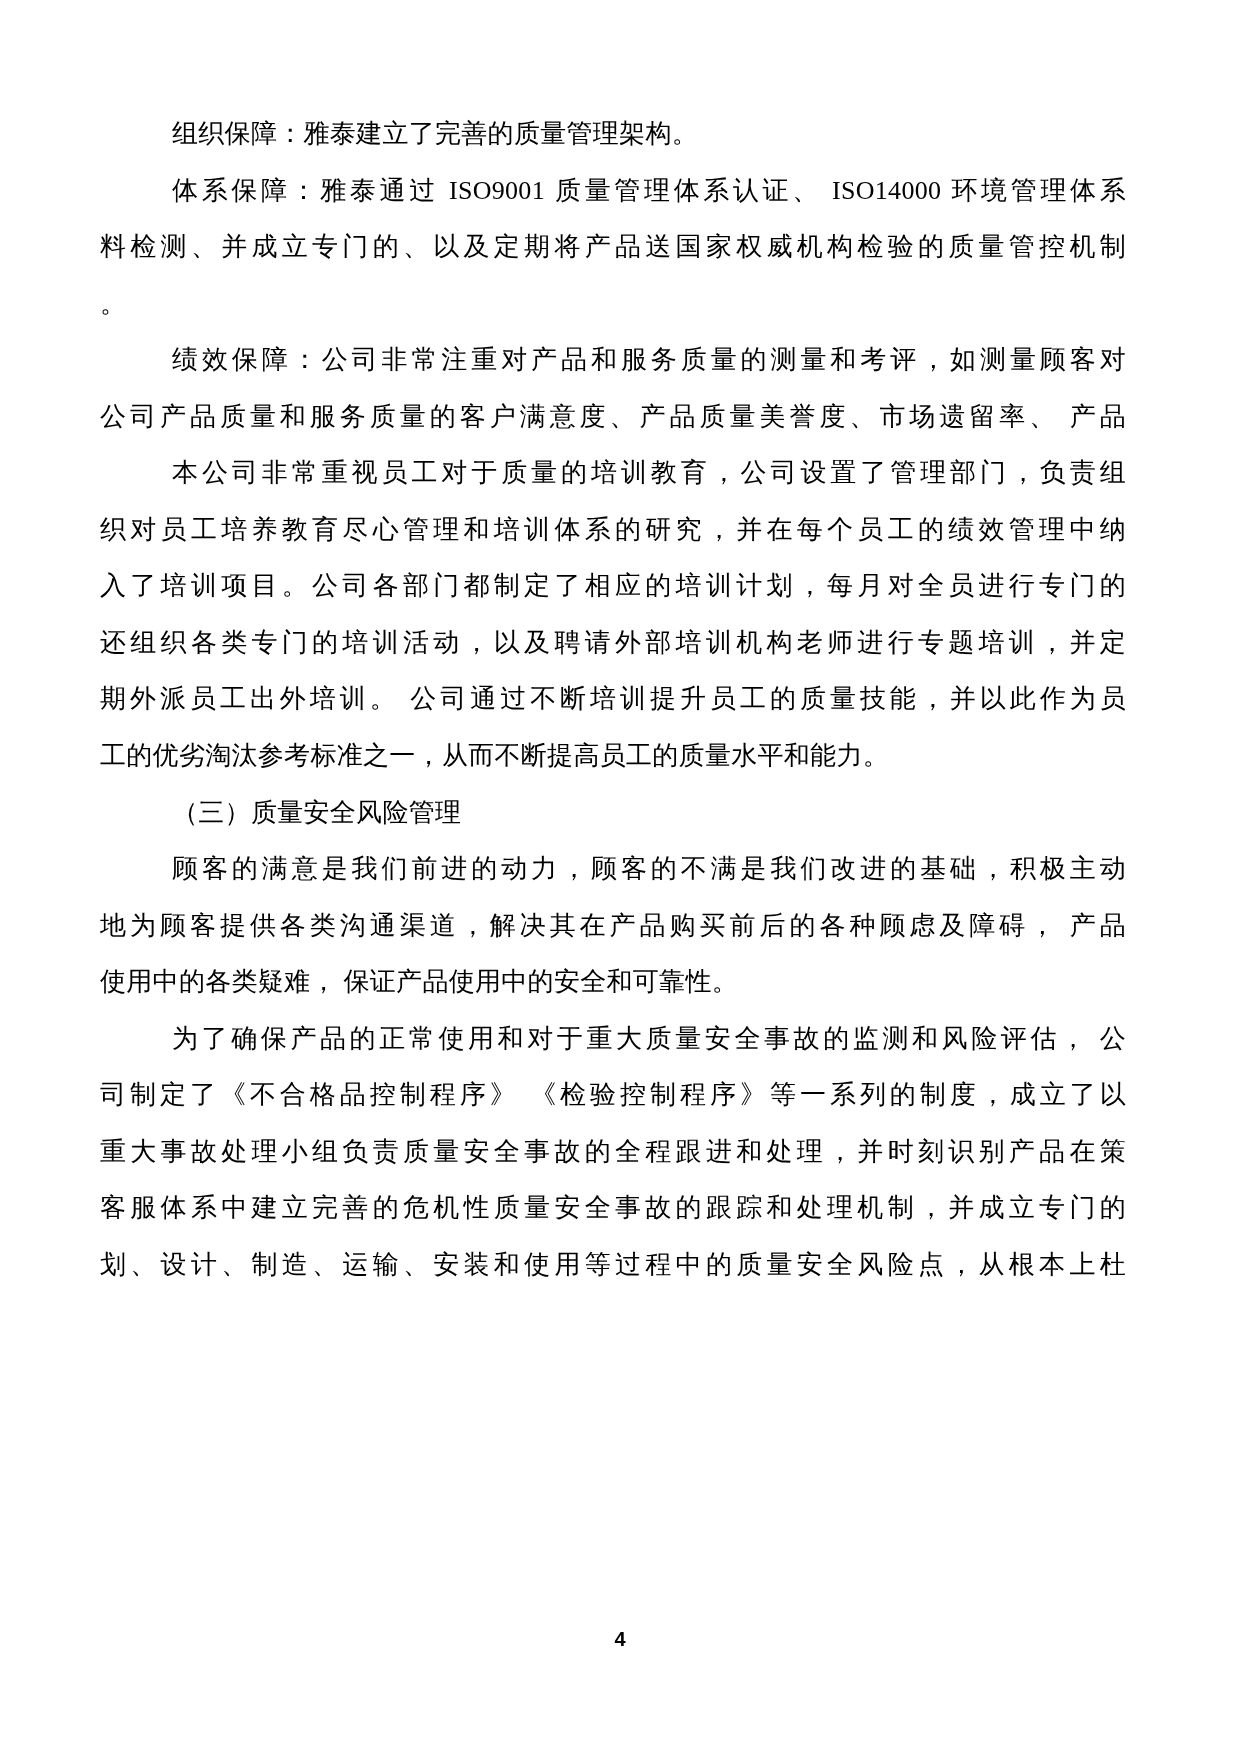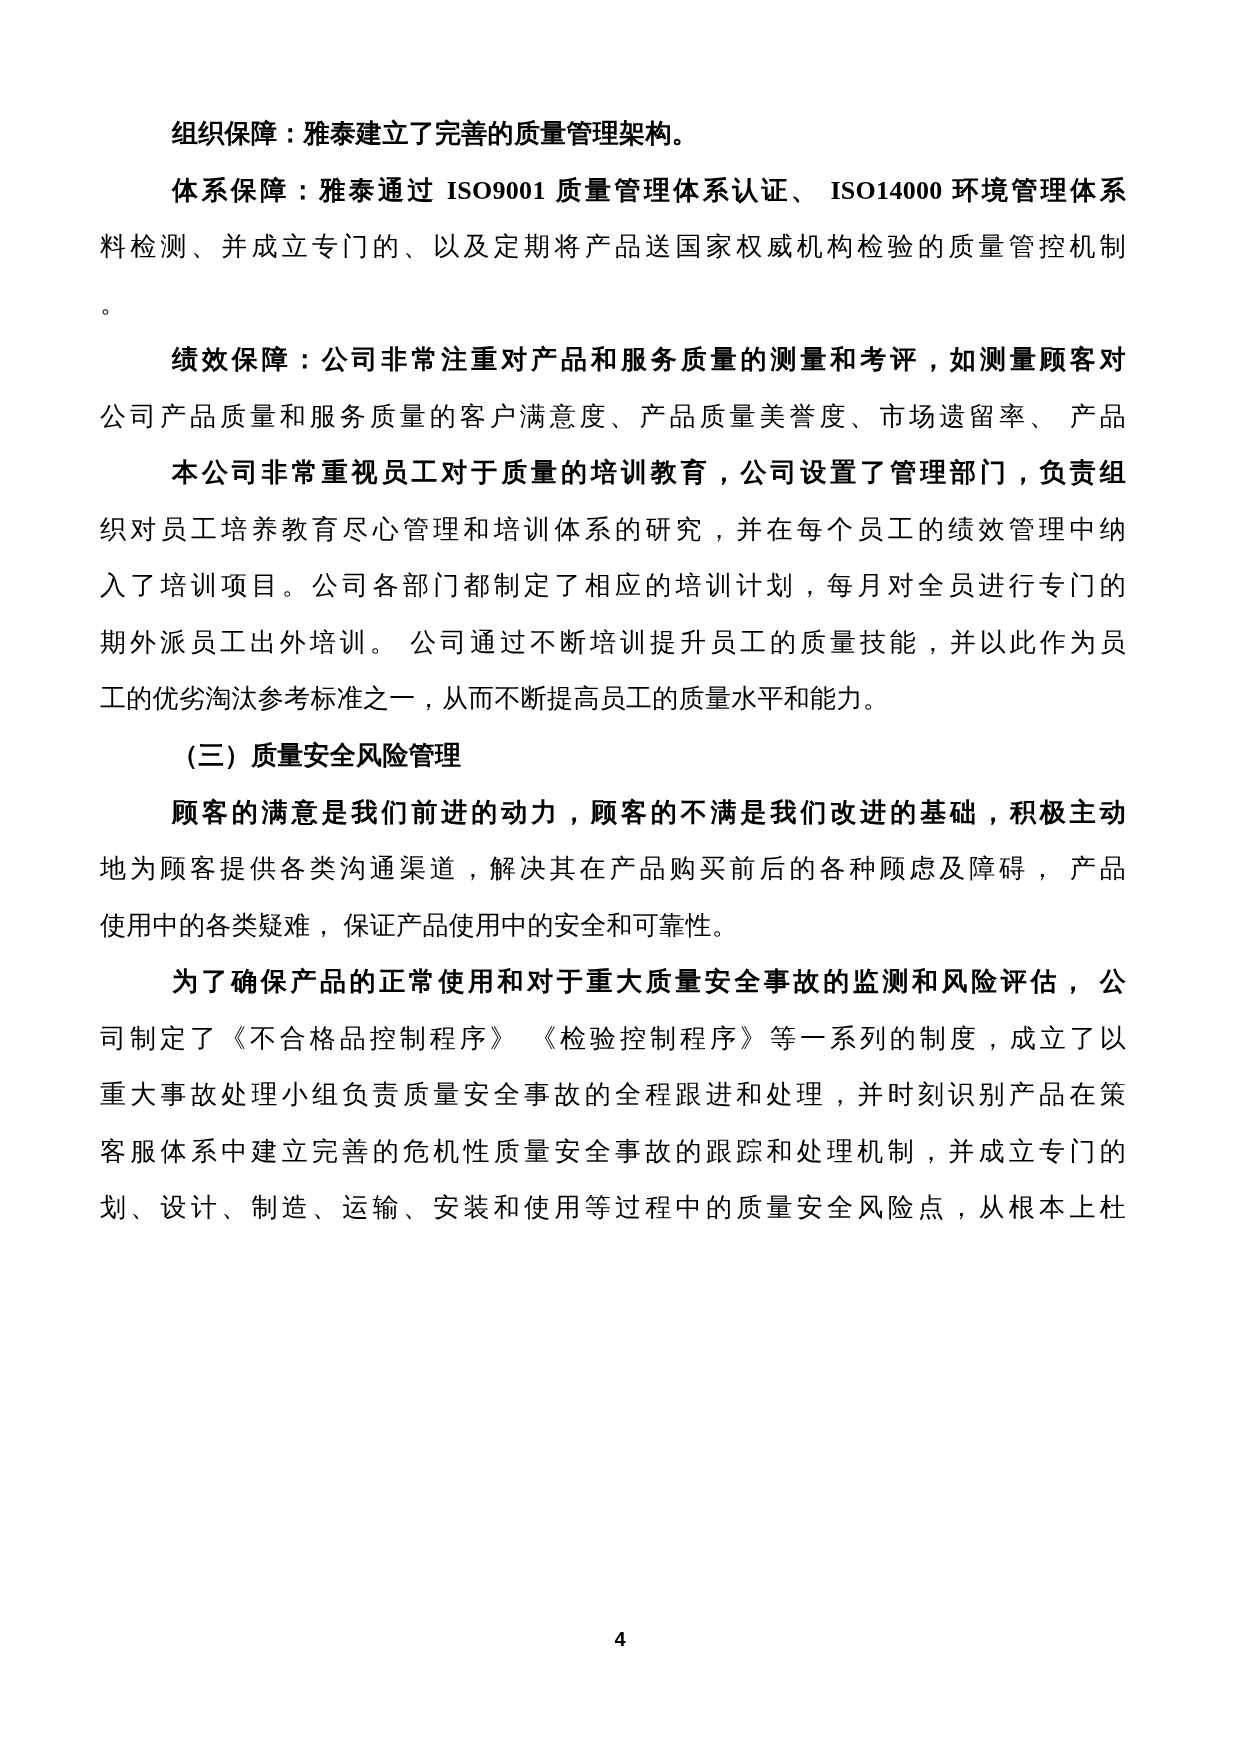--- a/index.html
+++ b/index.html
@@ -33,21 +33,20 @@
     font-size: 26px;
     height: 56.56px;
     line-height: 56.56px;
     letter-spacing: 0.3px;
     white-space: nowrap;
     text-align: left;
     color: #000000;
   }
   .line.indent {
     text-indent: 72px;
-    font-weight: bold;
   }
   .line.fill {
     white-space: normal;
     text-align: justify;
     text-align-last: justify;
     text-justify: inter-character;
     overflow: hidden;
     height: 56.56px;
   }
   .footer {
@@ -72,20 +71,21 @@
   <div class="doc-body" id="doc-body">
       <div class="line indent">组织保障：雅泰建立了完善的质量管理架构。</div>
       <div class="line indent fill">体系保障：雅泰通过 ISO9001 质量管理体系认证、 ISO14000 环境管理体系</div>
       <div class="line fill">料检测、并成立专门的、以及定期将产品送国家权威机构检验的质量管控机制</div>
       <div class="line">。</div>
       <div class="line indent fill">绩效保障：公司非常注重对产品和服务质量的测量和考评，如测量顾客对</div>
       <div class="line fill">公司产品质量和服务质量的客户满意度、产品质量美誉度、市场遗留率、 产品</div>
       <div class="line indent fill">本公司非常重视员工对于质量的培训教育，公司设置了管理部门，负责组</div>
       <div class="line fill">织对员工培养教育尽心管理和培训体系的研究，并在每个员工的绩效管理中纳</div>
       <div class="line fill">入了培训项目。公司各部门都制定了相应的培训计划，每月对全员进行专门的</div>
+      <div class="line fill">还组织各类专门的培训活动，以及聘请外部培训机构老师进行专题培训，并定</div>
       <div class="line fill">期外派员工出外培训。 公司通过不断培训提升员工的质量技能，并以此作为员</div>
       <div class="line">工的优劣淘汰参考标准之一，从而不断提高员工的质量水平和能力。</div>
       <div class="line indent">（三）质量安全风险管理</div>
       <div class="line indent fill">顾客的满意是我们前进的动力，顾客的不满是我们改进的基础，积极主动</div>
       <div class="line fill">地为顾客提供各类沟通渠道，解决其在产品购买前后的各种顾虑及障碍， 产品</div>
       <div class="line">使用中的各类疑难， 保证产品使用中的安全和可靠性。</div>
       <div class="line indent fill">为了确保产品的正常使用和对于重大质量安全事故的监测和风险评估， 公</div>
       <div class="line fill">司制定了《不合格品控制程序》 《检验控制程序》等一系列的制度，成立了以</div>
       <div class="line fill">重大事故处理小组负责质量安全事故的全程跟进和处理，并时刻识别产品在策</div>
       <div class="line fill">客服体系中建立完善的危机性质量安全事故的跟踪和处理机制，并成立专门的</div>

